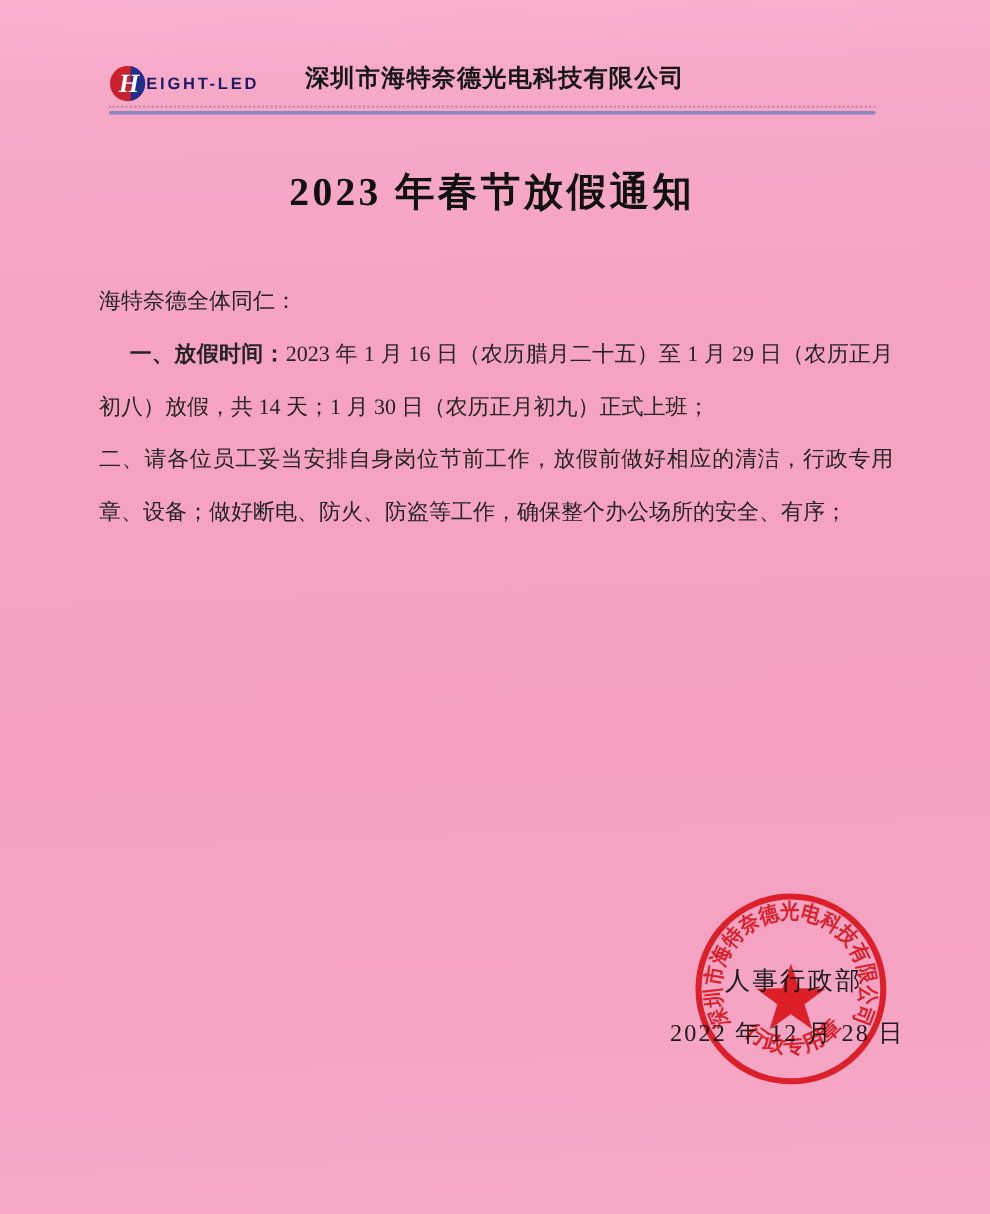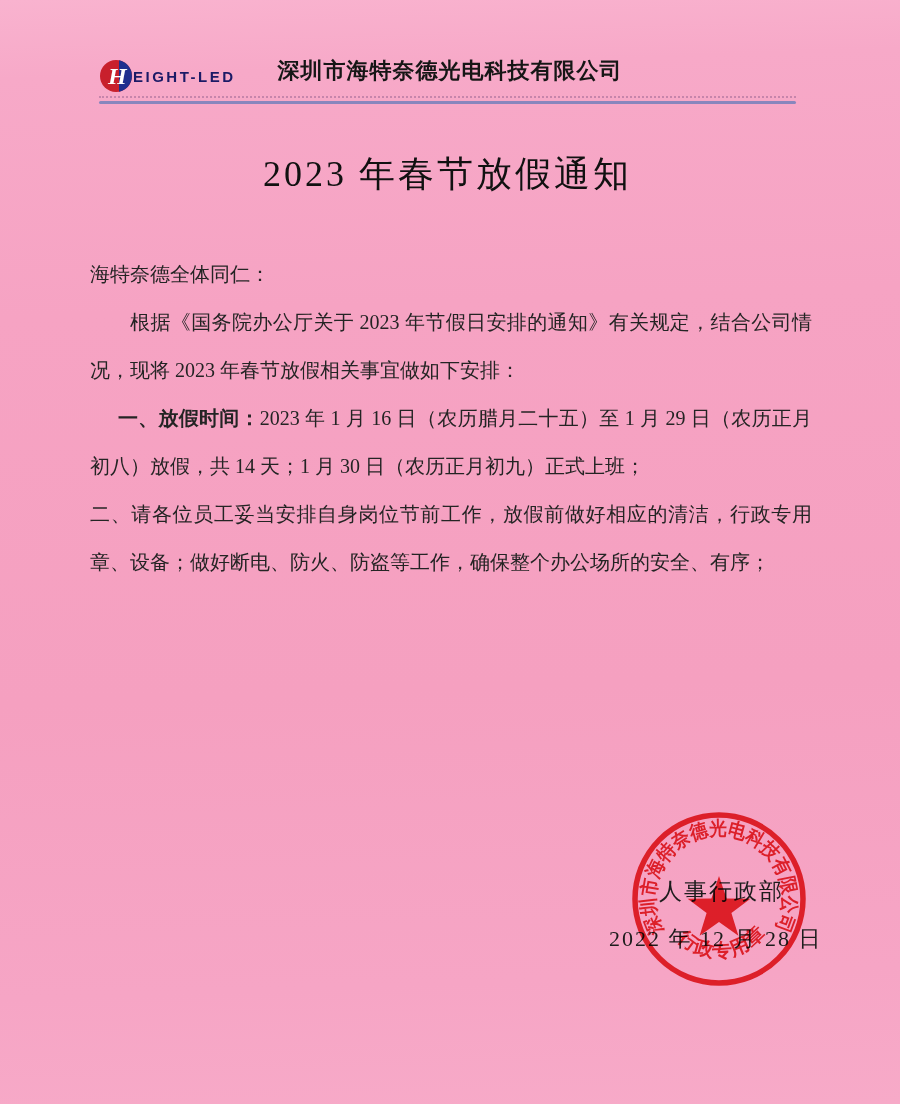--- a/index.html
+++ b/index.html
@@ -33,21 +33,21 @@
     border-top:2px dotted rgba(158,104,148,.55);
     height:0;margin-bottom:3px;
   }
   .divider .solid{
     height:3px;background:#8886bd;border-radius:2px;
   }
   
   .doc-title{
     position:absolute;left:99px;top:150px;width:697px;
     text-align:center;
-    font-size:36px;font-weight:400;color:#111;letter-spacing:3px;
+    font-size:36px;font-weight:700;color:#111;letter-spacing:3px;
   }
   
   .doc-body{
     position:absolute;left:90px;top:250px;width:722px;
     font-size:20px;line-height:48px;color:#242424;
     text-align:justify;
   }
   .doc-body p{margin:0;padding:0;}
   .indent{text-indent:2em;}
   .doc-body b{font-weight:700;margin-left:28px;}
@@ -85,21 +85,20 @@
 
   <div class="divider">
     <div class="dotted"></div>
     <div class="solid"></div>
   </div>
 
   <div class="doc-title">2023 年春节放假通知</div>
 
   <div class="doc-body">
     <p>海特奈德全体同仁：</p>
-    <p class="indent">根据《国务院办公厅关于 2023 年节假日安排的通知》有关规定，结合公司情况，现将 2023 年春节放假相关事宜做如下安排：</p>
     <p><b>一、放假时间：</b><span>2023 年 1 月 16 日（农历腊月二十五）至 1 月 29 日（农历正月初八）放假，共 14 天；1 月 30 日（农历正月初九）正式上班；</span></p>
     <p>二、请各位员工妥当安排自身岗位节前工作，放假前做好相应的清洁，行政专用章、设备；做好断电、防火、防盗等工作，确保整个办公场所的安全、有序；</p>
   </div>
 
   <div class="sig-dept">人事行政部</div>
   <div class="sig-date">2022 年 12 月 28 日</div>
 
   <svg class="stamp" viewBox="0 0 220 220">
     <defs>
       <path id="ringPath" d="M 54.6 142 A 64 64 0 1 1 165.4 142" fill="none"></path>

